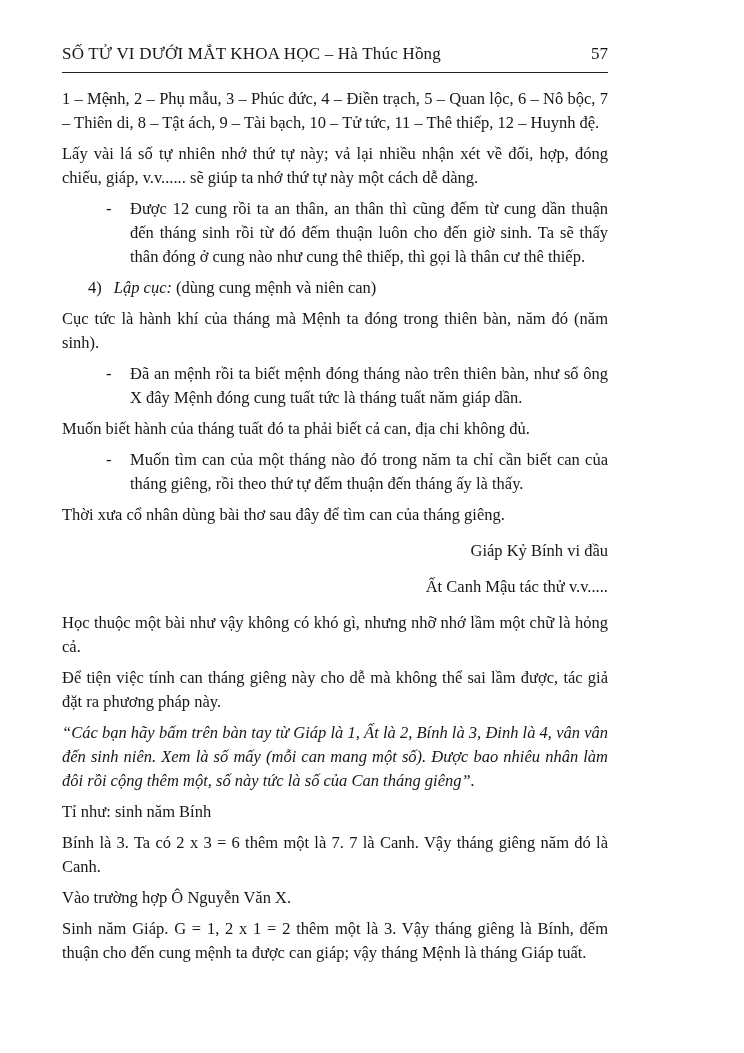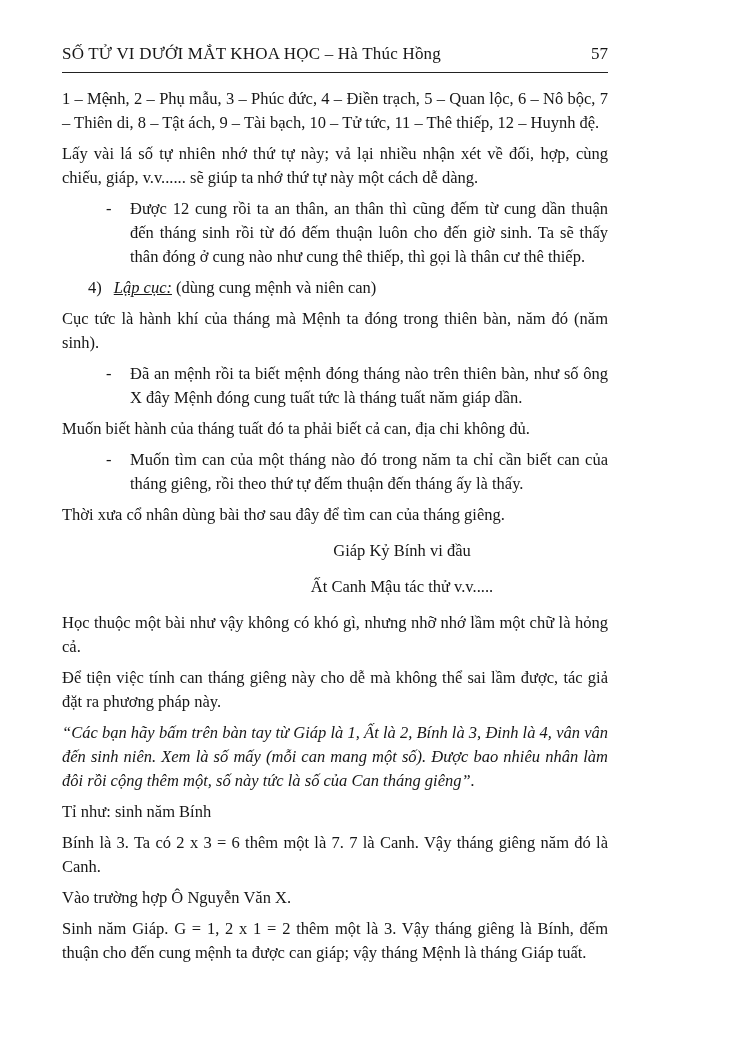--- a/index.html
+++ b/index.html
@@ -39,43 +39,43 @@
   .block.bullet .dash {
     position: absolute;
     left: 44px;
     top: 0;
   }
   .block.numbered {
     margin-left: 26px;
     text-align: left;
   }
   .block.numbered .num { margin-right: 12px; }
-  .block.numbered .label { font-style: italic; text-decoration: underline; }
+  .block.numbered .label { font-style: italic; }
   .block.verse {
     margin-left: 134px;
-    text-align: center;
+    text-align: right;
     margin-top: 12px;
     margin-bottom: 12px;
   }
   .block.quote {
     font-style: italic;
   }
 </style>
 </head>
 <body>
 
 <div class="page">
   <div class="running-header">
     <span class="title">SỐ TỬ VI DƯỚI MẮT KHOA HỌC – Hà Thúc Hồng</span>
     <span class="page-number">57</span>
   </div>
   <div>
       <div class="block bullet"><span class="dash">-</span></div>
       <div class="block p">1 – Mệnh, 2 – Phụ mẫu, 3 – Phúc đức, 4 – Điền trạch, 5 – Quan lộc, 6 – Nô bộc, 7 – Thiên di, 8 – Tật ách, 9 – Tài bạch, 10 – Tử tức, 11 – Thê thiếp, 12 – Huynh đệ.</div>
-      <div class="block p">Lấy vài lá số tự nhiên nhớ thứ tự này; vả lại nhiều nhận xét về đối, hợp, cùng chiếu, giáp, v.v...... sẽ giúp ta nhớ thứ tự này một cách dễ dàng.</div>
+      <div class="block p">Lấy vài lá số tự nhiên nhớ thứ tự này; vả lại nhiều nhận xét về đối, hợp, đóng chiếu, giáp, v.v...... sẽ giúp ta nhớ thứ tự này một cách dễ dàng.</div>
       <div class="block bullet"><span class="dash">-</span><span>Được 12 cung rồi ta an thân, an thân thì cũng đếm từ cung dần thuận đến tháng sinh rồi từ đó đếm thuận luôn cho đến giờ sinh. Ta sẽ thấy thân đóng ở cung nào như cung thê thiếp, thì gọi là thân cư thê thiếp.</span></div>
       <div class="block numbered"><span class="num">4)</span><span class="label">Lập cục:</span><span> (dùng cung mệnh và niên can)</span></div>
       <div class="block p">Cục tức là hành khí của tháng mà Mệnh ta đóng trong thiên bàn, năm đó (năm sinh).</div>
       <div class="block bullet"><span class="dash">-</span><span>Đã an mệnh rồi ta biết mệnh đóng tháng nào trên thiên bàn, như số ông X đây Mệnh đóng cung tuất tức là tháng tuất năm giáp dần.</span></div>
       <div class="block p">Muốn biết hành của tháng tuất đó ta phải biết cả can, địa chi không đủ.</div>
       <div class="block bullet"><span class="dash">-</span><span>Muốn tìm can của một tháng nào đó trong năm ta chỉ cần biết can của tháng giêng, rồi theo thứ tự đếm thuận đến tháng ấy là thấy.</span></div>
       <div class="block p">Thời xưa cổ nhân dùng bài thơ sau đây để tìm can của tháng giêng.</div>
       <div class="block verse">Giáp Kỷ Bính vi đầu</div>
       <div class="block verse">Ất Canh Mậu tác thử v.v.....</div>
       <div class="block p">Học thuộc một bài như vậy không có khó gì, nhưng nhỡ nhớ lầm một chữ là hỏng cả.</div>

